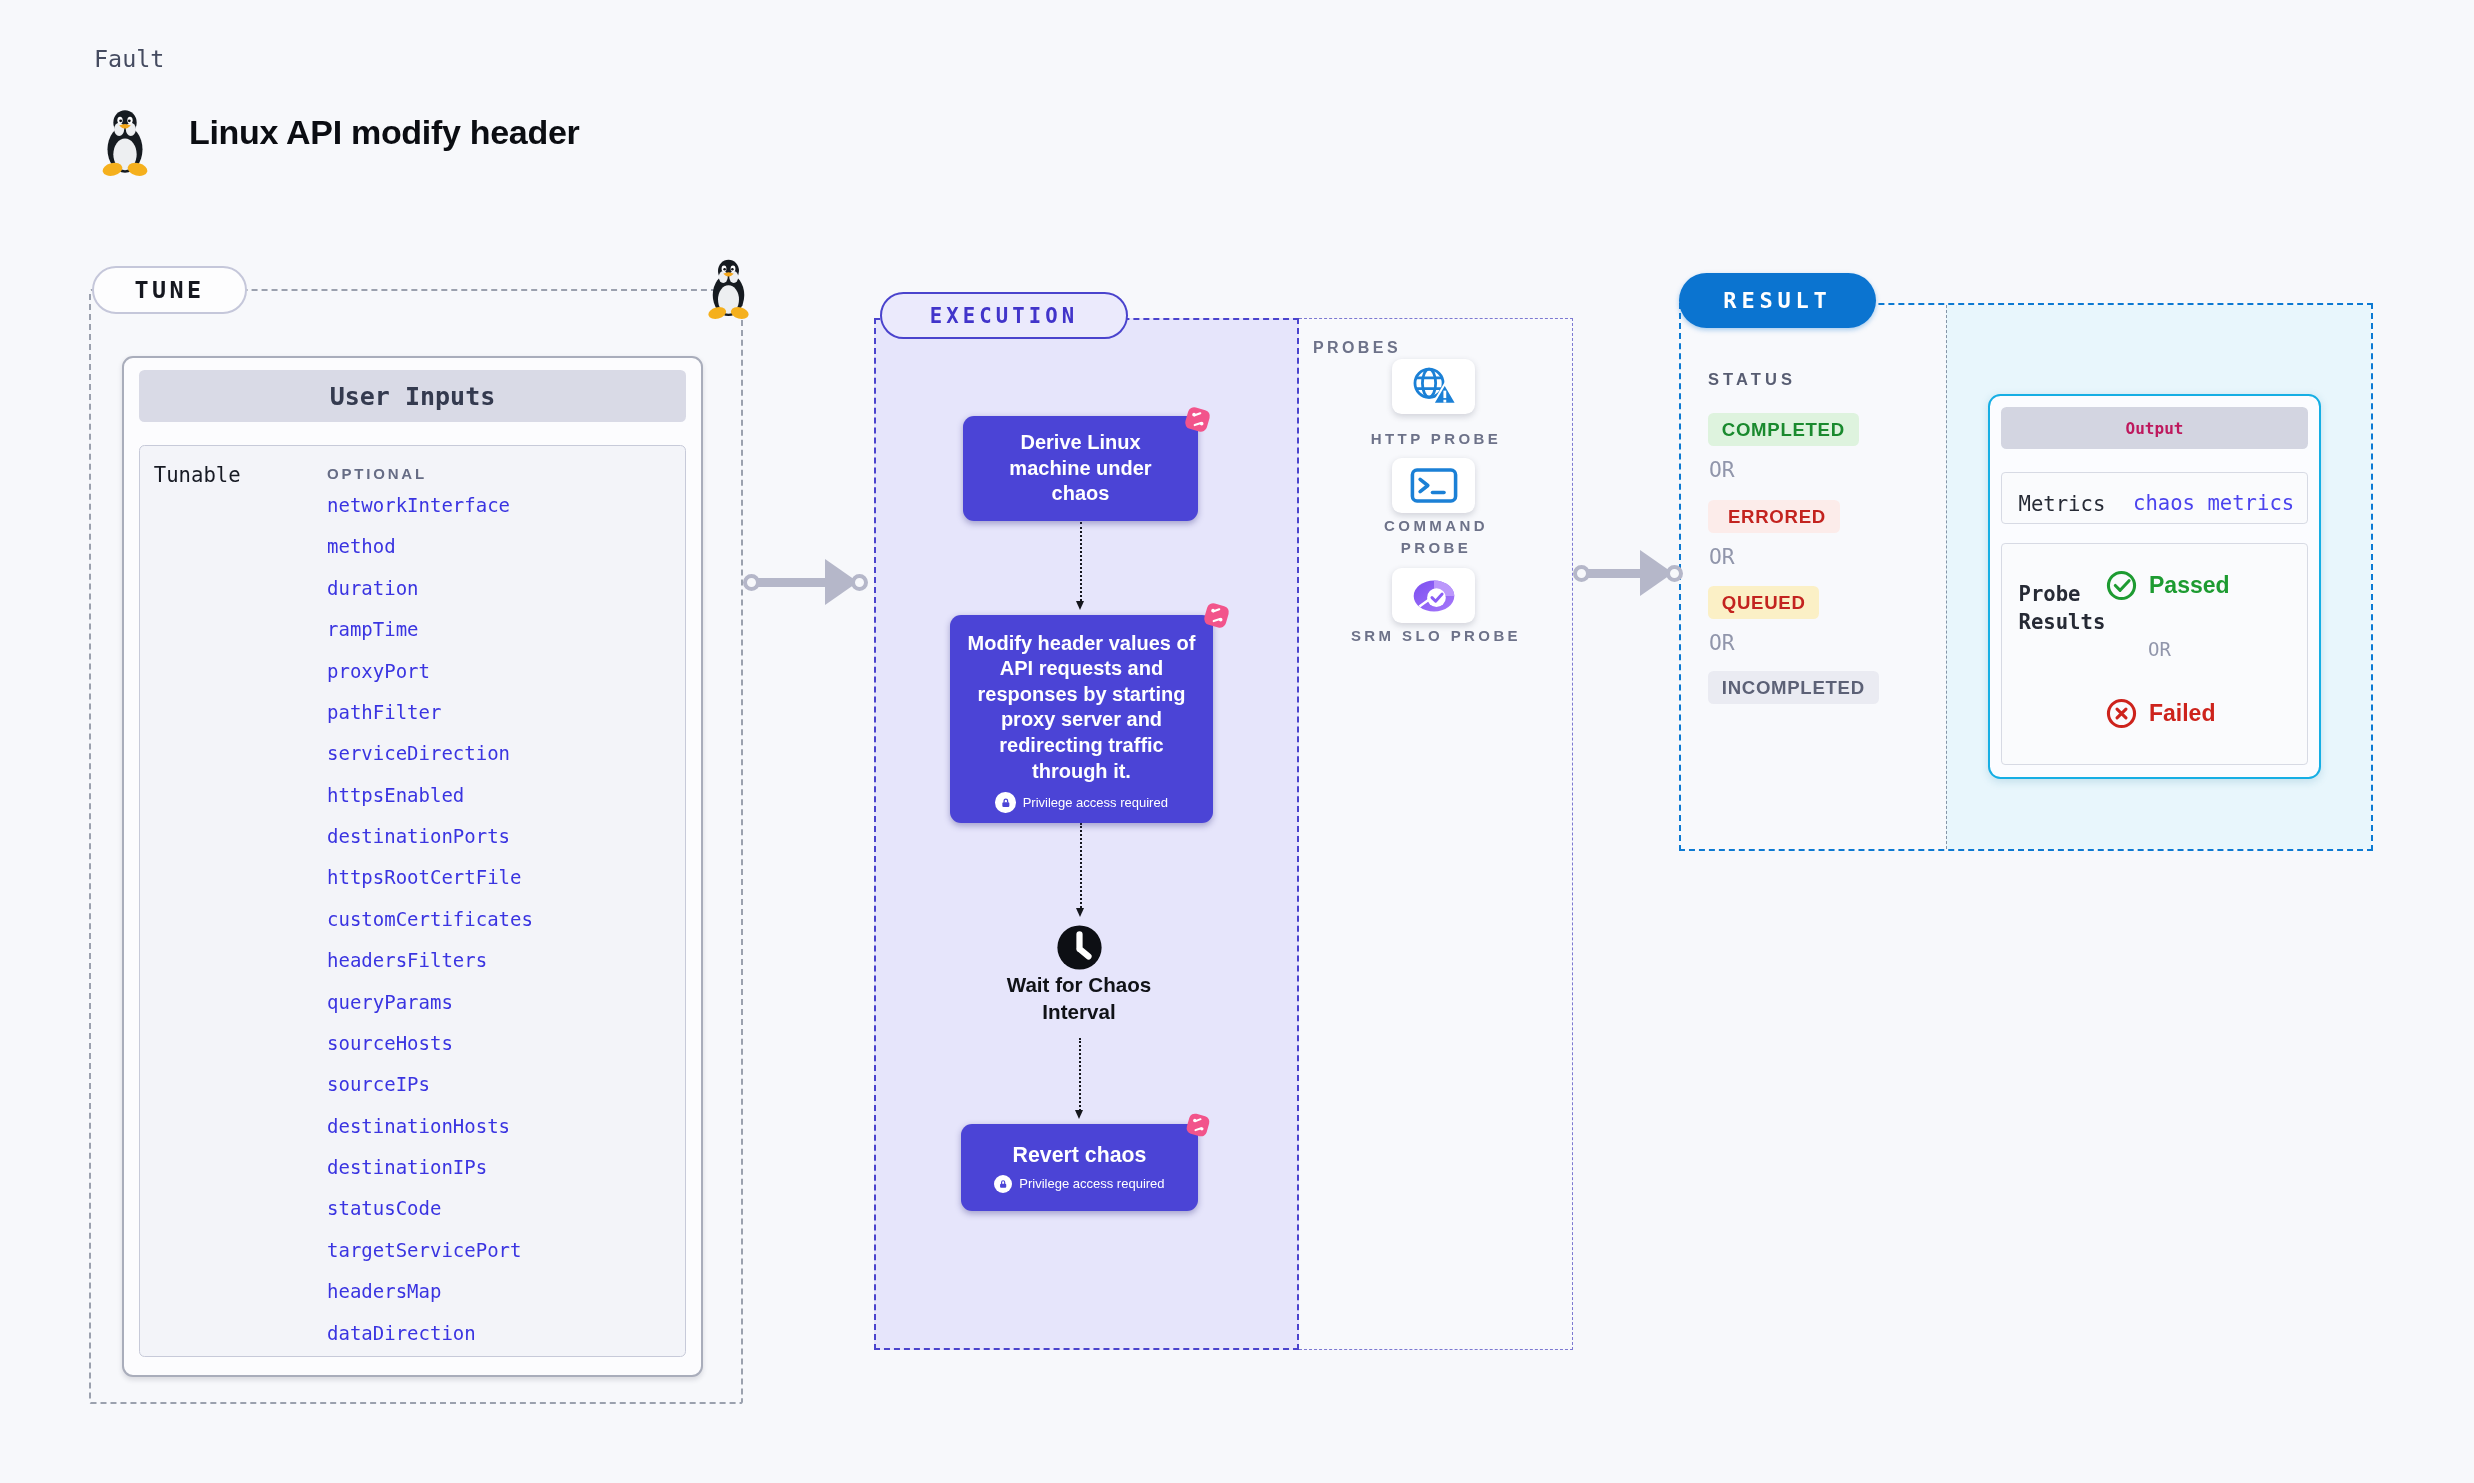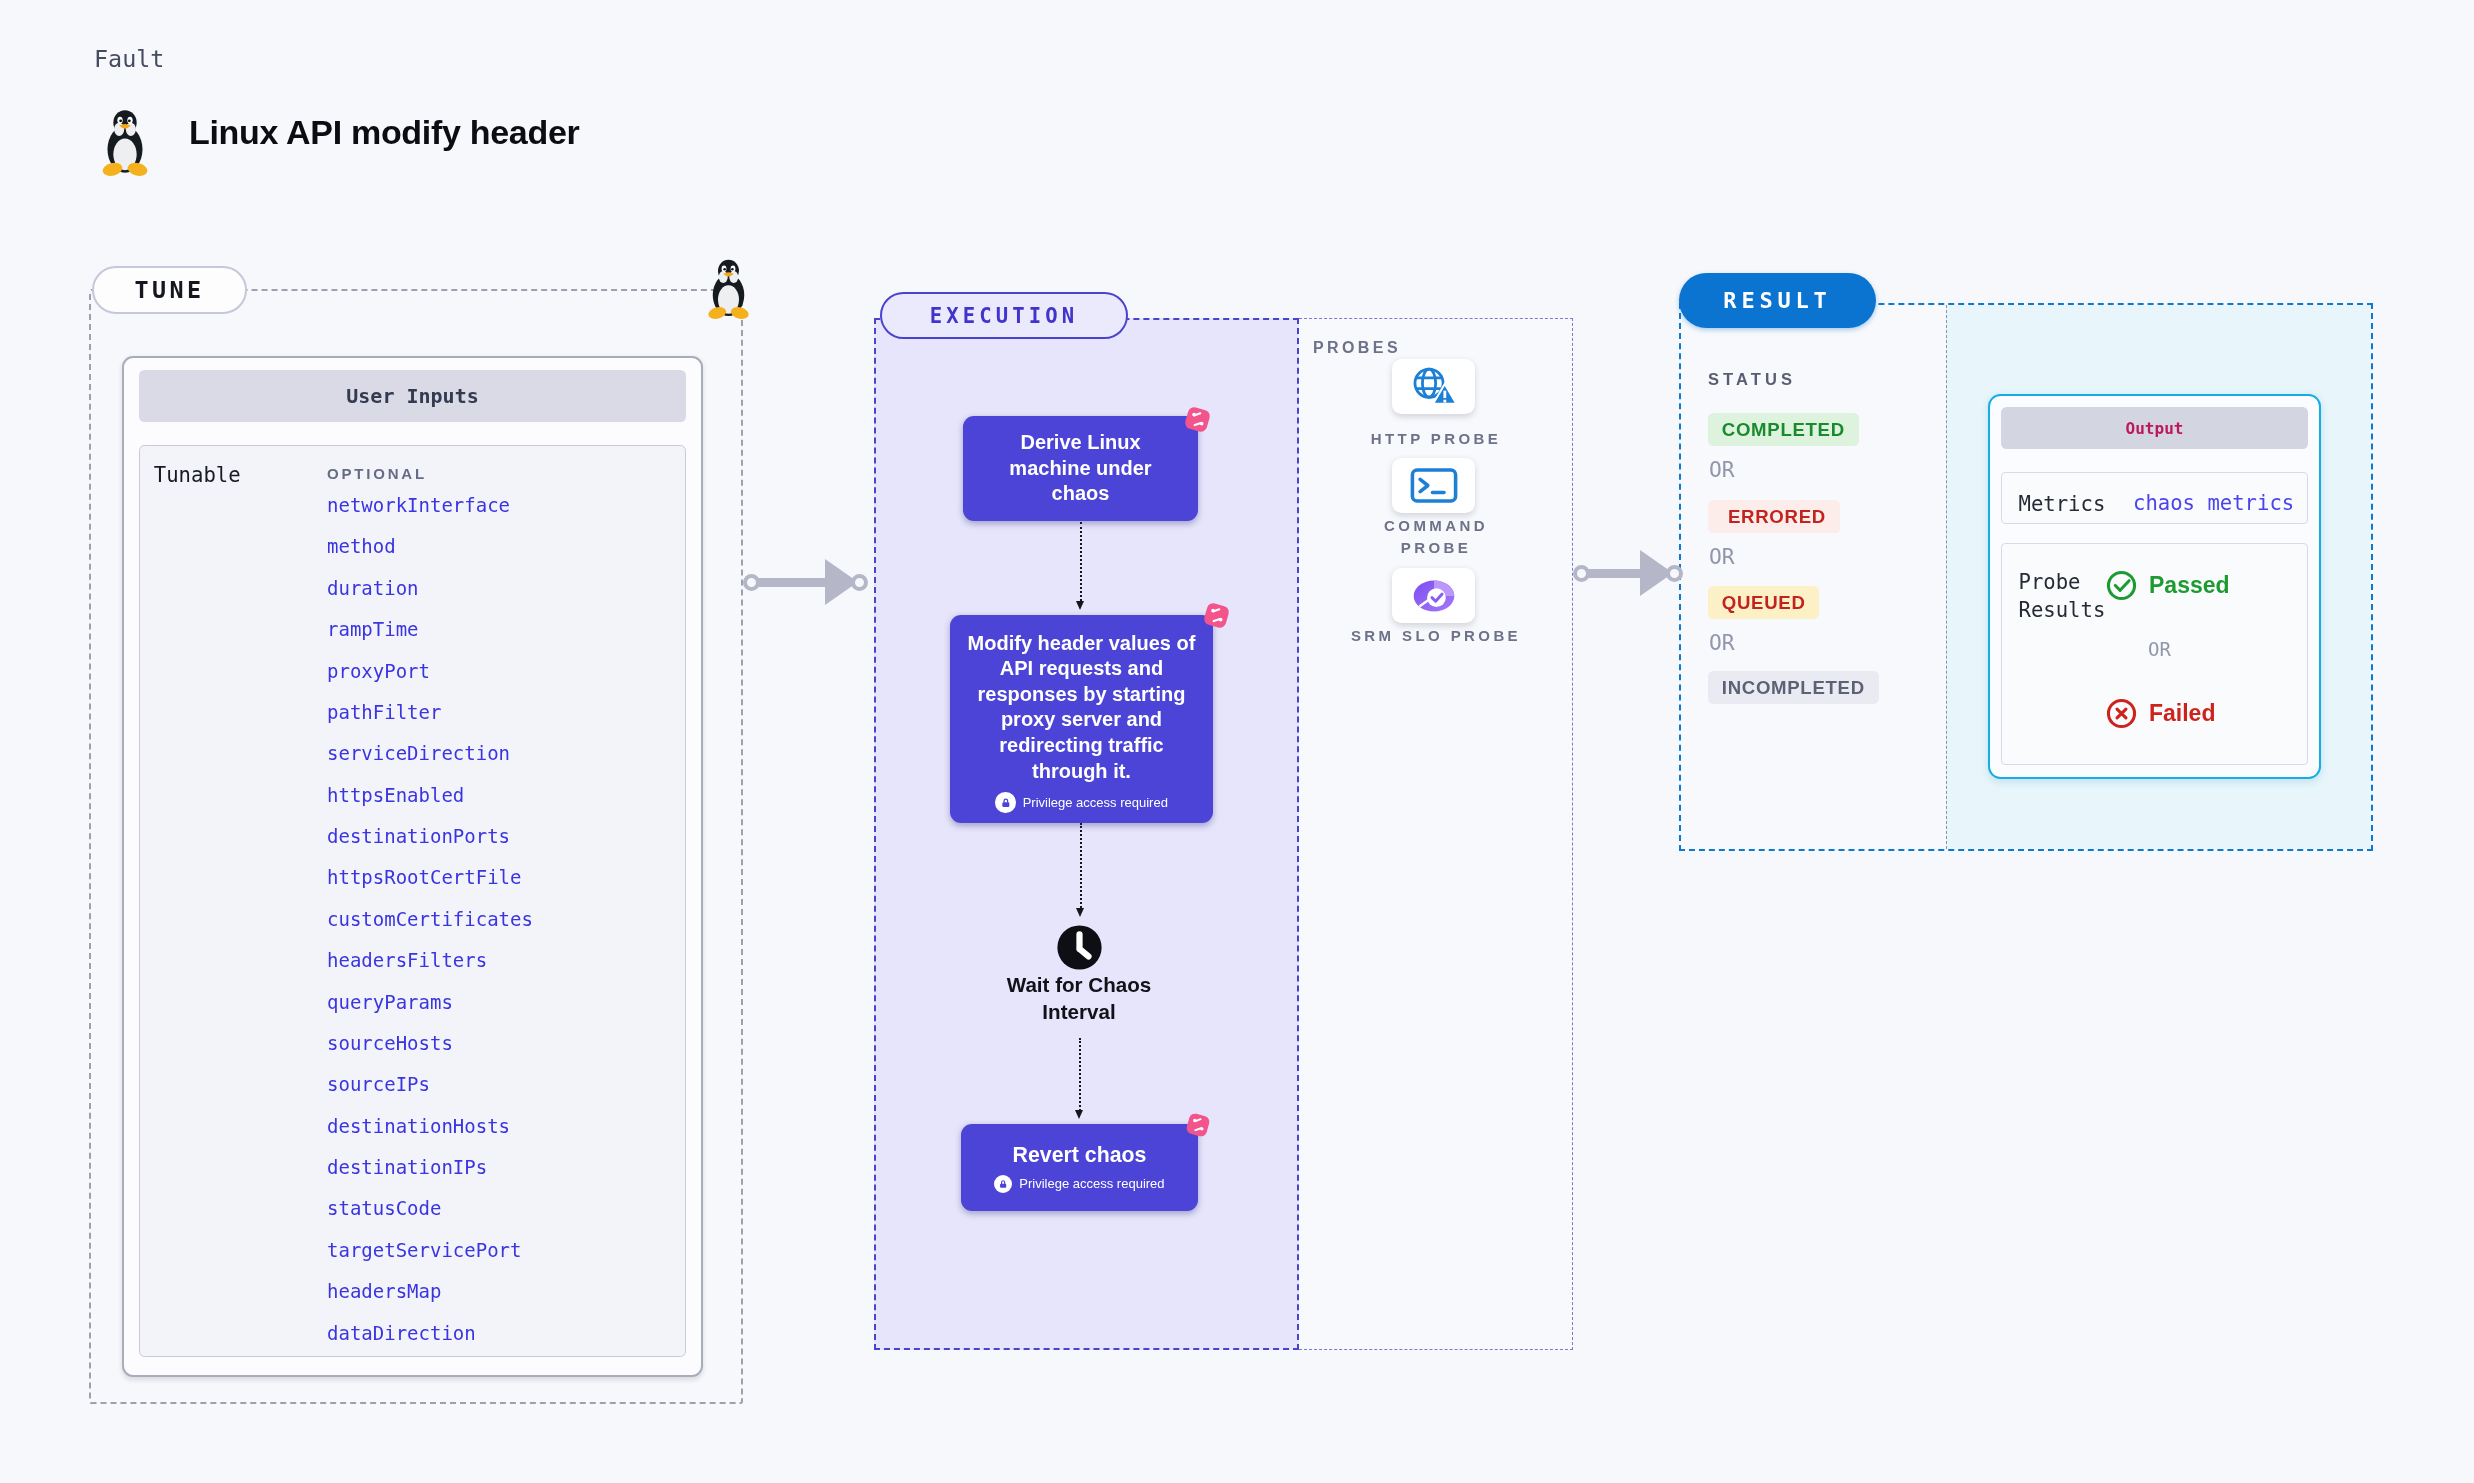--- a/index.html
+++ b/index.html
@@ -21,21 +21,21 @@
   .tune-pill{position:absolute;left:92px;top:266px;width:155px;height:48px;background:#fdfdfe;
              border:2.1px solid #c5c7da;border-radius:25px;display:flex;align-items:center;
              justify-content:center;font-family:"DejaVu Sans Mono",monospace;font-weight:700;
              font-size:23.4px;letter-spacing:3.4px;color:#15171f;z-index:4;}
   .tux-tune{position:absolute;left:706px;top:256px;width:45px;height:63px;z-index:4;}
 
   .ui-card{position:absolute;left:122px;top:356px;width:581px;height:1021px;background:#fcfcfe;
            border:2.1px solid #a9adbb;border-radius:11px;box-shadow:0 2.1px 5.5px rgba(40,44,63,.14);}
   .ui-head{position:absolute;left:15px;top:12.4px;right:15px;height:52px;background:#d9dae6;
            border-radius:5.5px;display:flex;align-items:center;justify-content:center;
-           font-family:"DejaVu Sans Mono",monospace;font-weight:700;font-size:20px;color:#343a4f;}
+           font-family:"DejaVu Sans Mono",monospace;font-weight:700;font-size:25px;color:#343a4f;}
   .ui-body{position:absolute;left:15px;top:87px;right:15px;bottom:18px;background:#f3f4f9;
            border:1.4px solid #c7cad9;border-radius:5.5px;}
   .tunable-row-label{position:absolute;left:13.8px;top:16.5px;font-family:"DejaVu Sans Mono",monospace;
                      font-size:20.6px;color:#171a24;}
   .optional-label{position:absolute;left:187px;top:19px;font-weight:700;font-size:15px;
                   letter-spacing:2.8px;color:#666c85;}
   .tunable-list{position:absolute;left:187px;top:48px;right:6.9px;bottom:12.4px;display:flex;
                 flex-direction:column;justify-content:space-between;}
   .tunable{font-family:"DejaVu Sans Mono",monospace;font-size:19px;color:#3a34e1;cursor:pointer;}
 
@@ -330,21 +330,21 @@
   <div class="or" style="top:630px;">OR</div>
   <div class="badge gray" style="top:671px;">INCOMPLETED</div>
 
   <div class="out-card">
     <div class="out-head">Output</div>
     <div class="out-row out-row1">
       <div class="out-label" style="top:18px;">Metrics</div>
       <div class="metrics-link">chaos metrics</div>
     </div>
     <div class="out-row out-row2">
-      <div class="out-label" style="top:25px;width:103px;">Probe Results</div>
+      <div class="out-label" style="top:37px;width:103px;font-weight:bold;">Probe Results</div>
       <div class="result-item passed">
         <svg width="33" height="33" viewBox="0 0 48 48">
           <circle cx="24" cy="24" r="19" fill="none" stroke="#1d9b31" stroke-width="4.5"></circle>
           <path d="M15 24 l7 7 l13 -14" fill="none" stroke="#1d9b31" stroke-width="4.5" stroke-linecap="round" stroke-linejoin="round"></path>
         </svg>
         <span>Passed</span>
       </div>
       <div class="or-inline">OR</div>
       <div class="result-item failed">
         <svg width="33" height="33" viewBox="0 0 48 48">

